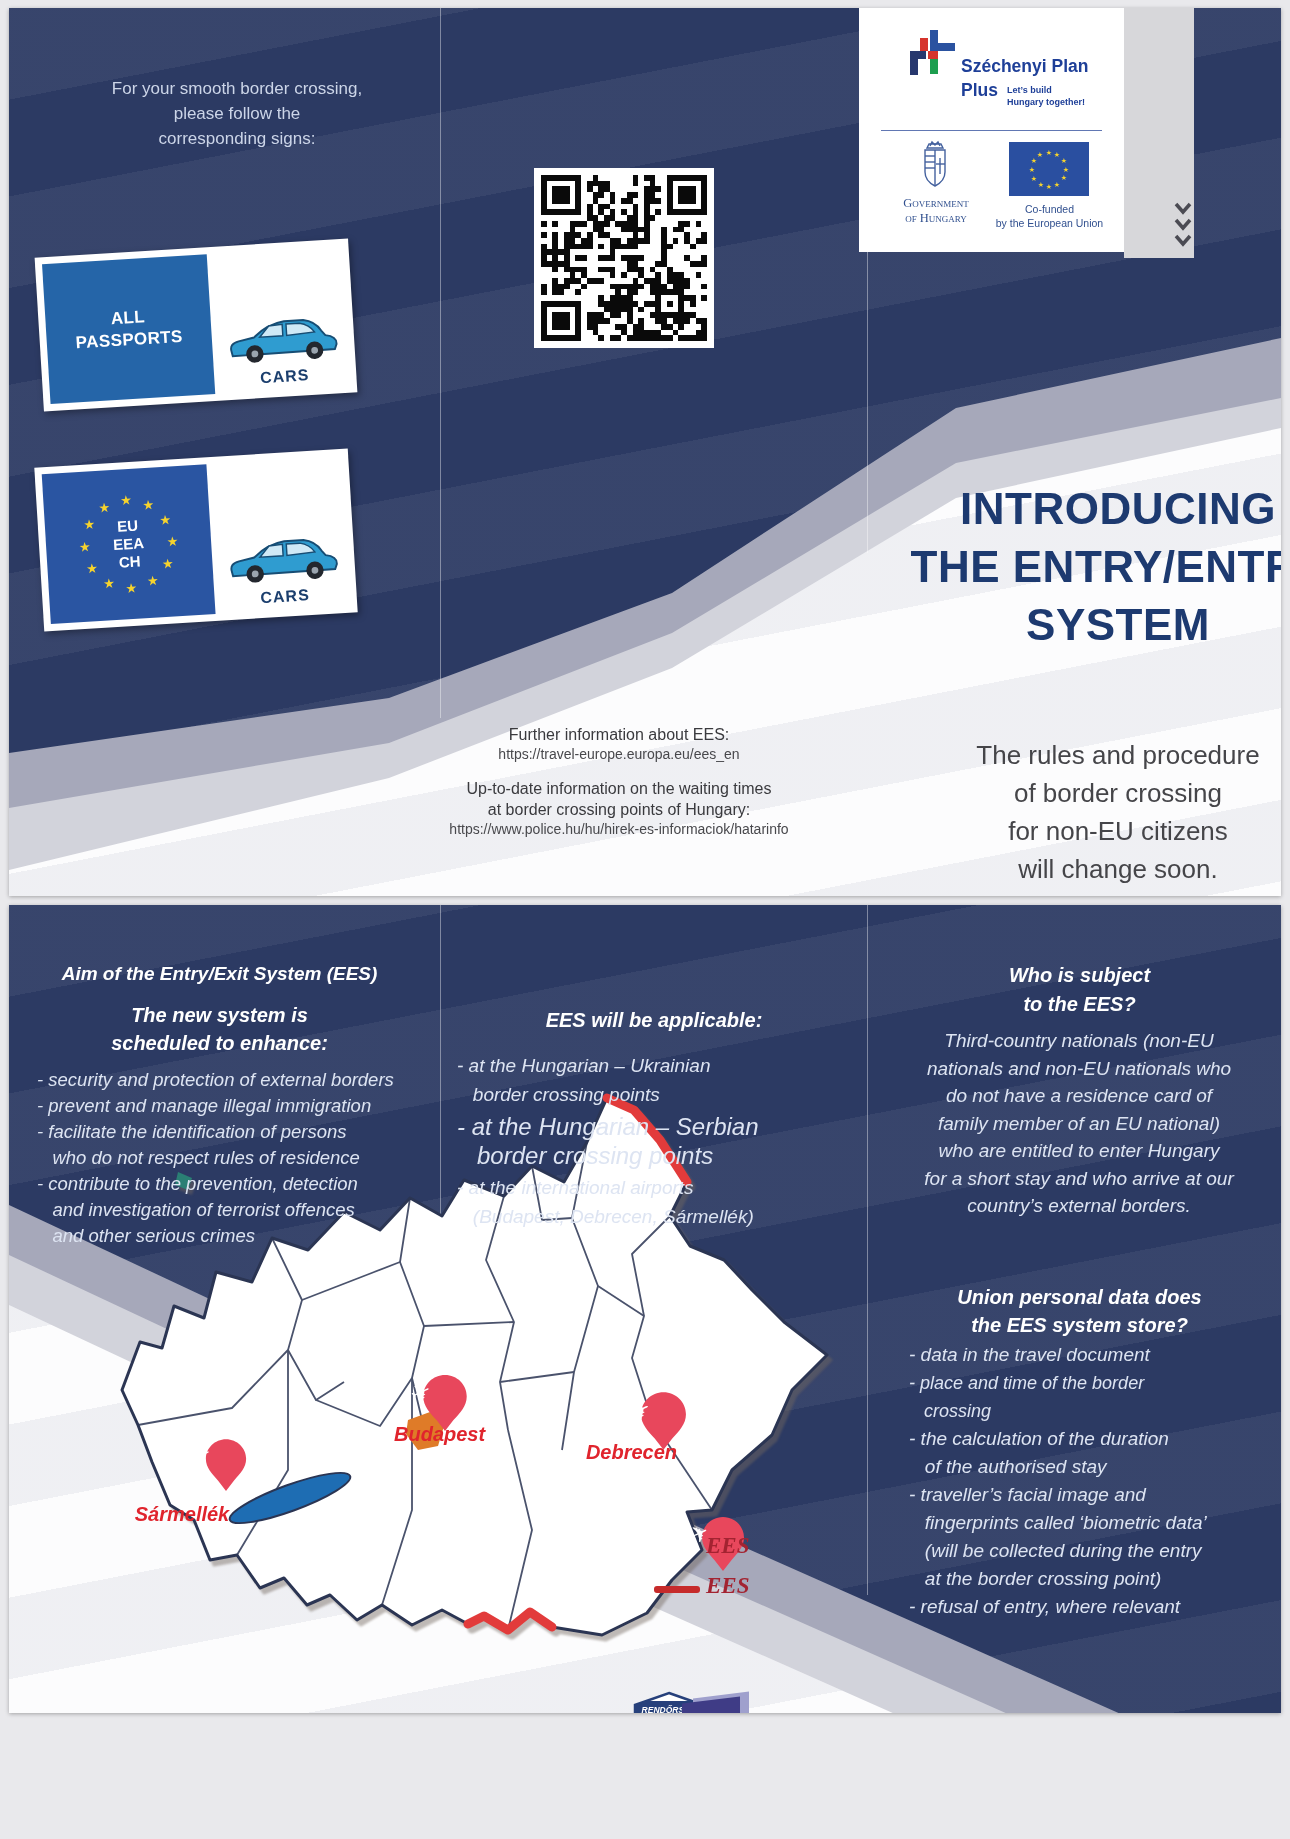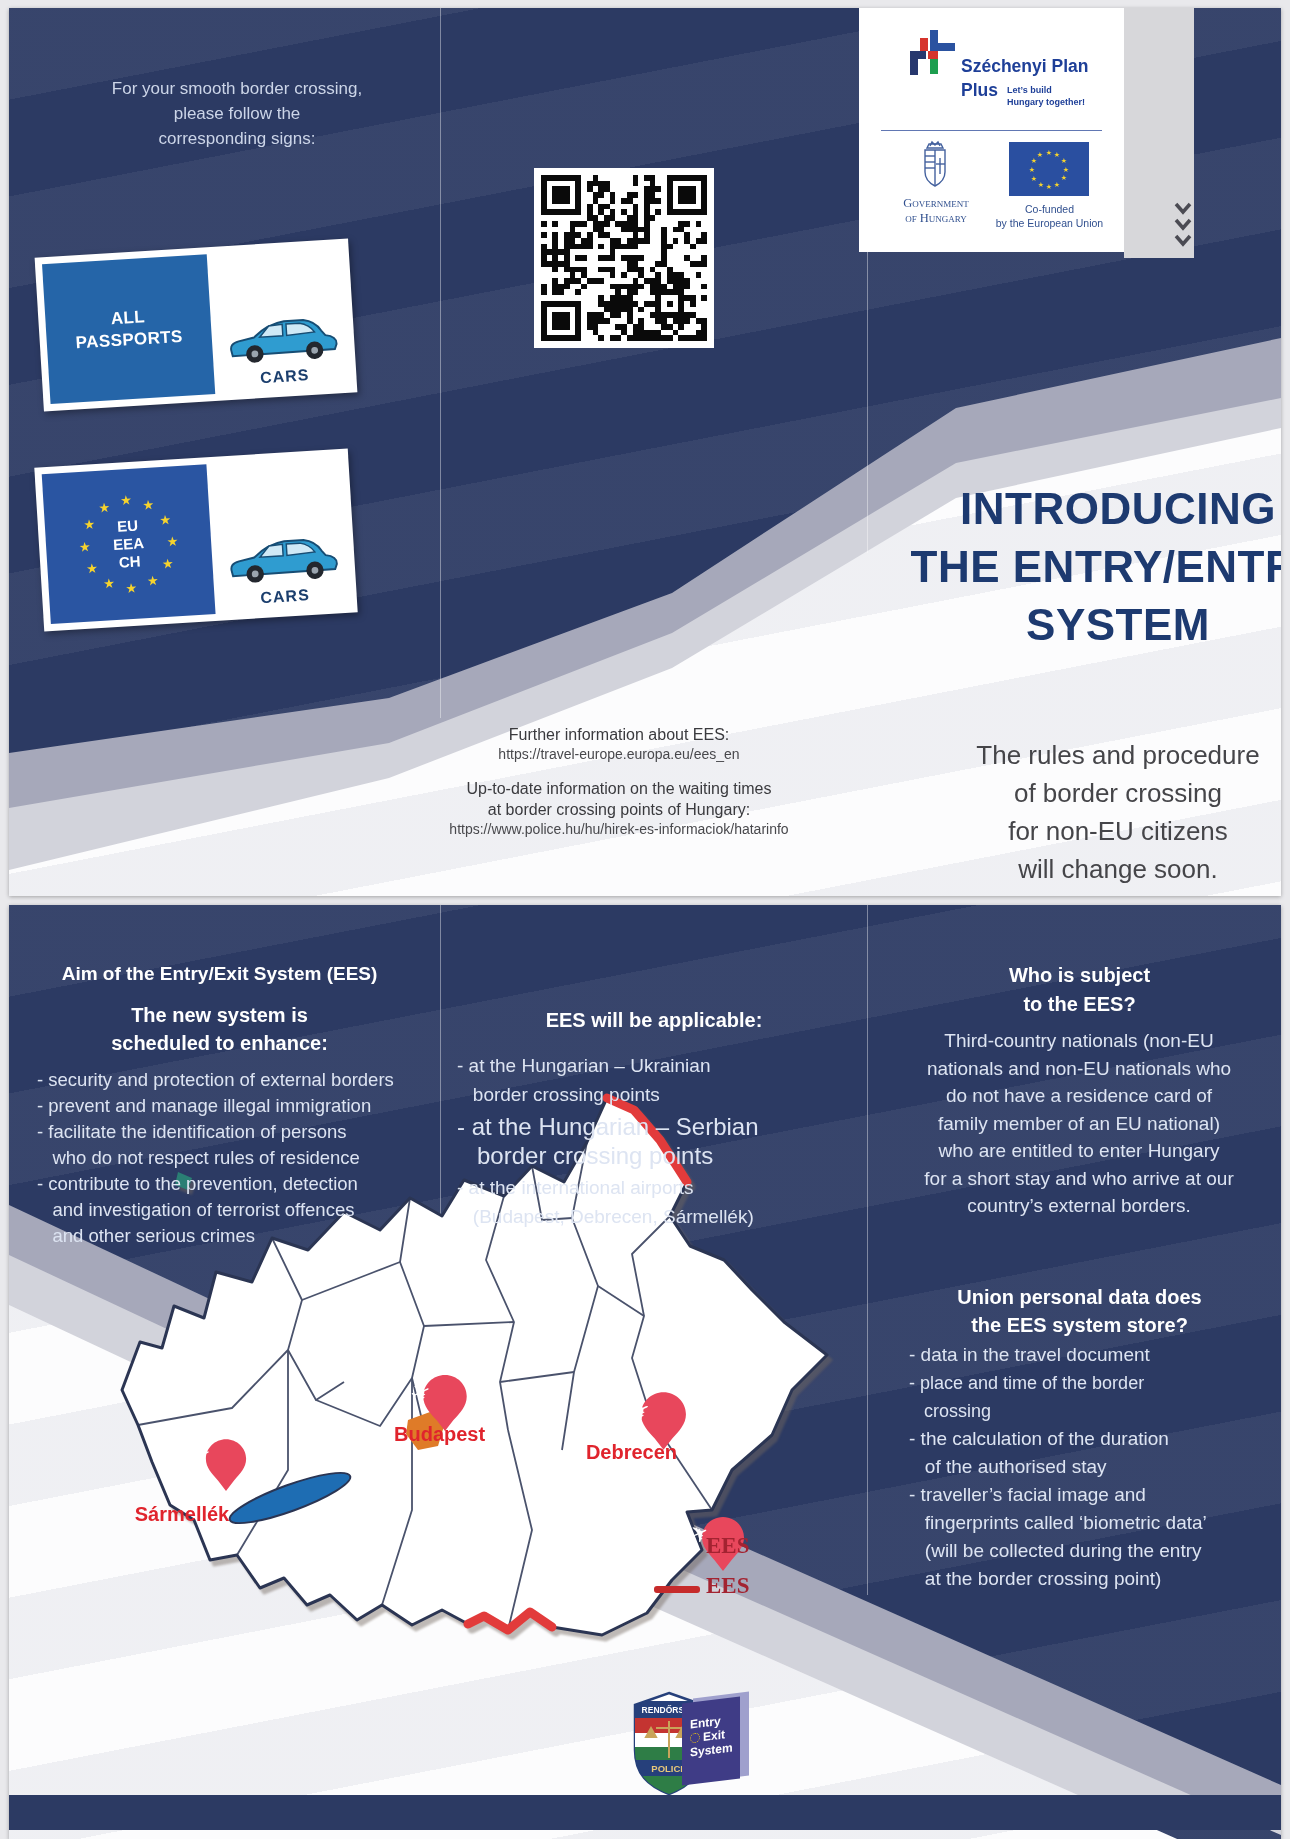--- a/index.html
+++ b/index.html
@@ -1,21 +1,21 @@
 <!DOCTYPE html>
 <html><head>
 <meta charset="utf-8">
 <style>
   html,body{margin:0;padding:0;background:#e9e9ec;font-family:"Liberation Sans","DejaVu Sans",sans-serif;}
   .canvas{position:relative;width:1290px;height:1839px;background:#e9e9ec;overflow:hidden;}
   .abs{position:absolute;padding-left:48px;}
   .pre{white-space:pre-wrap;}
   .page{position:absolute;left:9px;width:1272px;background:#2c3a63;overflow:hidden;box-shadow:0 1px 4px rgba(0,0,0,.3);}
   .page1{top:8px;height:888px;}
-  .page2{top:905px;height:935px;}
+  .page2{top:905px;height:808px;font-style:italic;}
   .stripes{position:absolute;inset:0;background:repeating-linear-gradient(169deg,rgba(255,255,255,.055) 0 90px,rgba(255,255,255,0) 90px 185px);z-index:0;}
   .band{position:absolute;inset:0;z-index:1;}
   .a1{background:#a6a8ba;clip-path:polygon(0 745px,380px 690px,663px 585px,947px 400px,1272px 330px,1272px 888px,0 888px);}
   .b1{background:#d2d3db;clip-path:polygon(0 800px,380px 735px,663px 625px,947px 455px,1272px 390px,1272px 888px,0 888px);}
   .c1{background:#fcfcfd;clip-path:polygon(0 862px,380px 770px,663px 660px,947px 490px,1272px 420px,1272px 888px,0 888px);}
   .a2{background:#a6a8ba;clip-path:polygon(0 300px,640px 600px,1272px 880px,1272px 925px,0 925px);}
   .b2{background:#d2d3db;clip-path:polygon(0 350px,640px 650px,1272px 930px,1272px 925px,0 925px);}
   .c2{background:#fcfcfd;clip-path:polygon(0 400px,640px 700px,1272px 980px,1272px 1000px,0 1000px);}
   .c1,.c2{background-image:repeating-linear-gradient(169deg,rgba(160,165,185,.14) 0 80px,rgba(160,165,185,0) 80px 170px);}
   .vline{position:absolute;top:0;width:1px;background:rgba(255,255,255,.4);z-index:1;}
@@ -665,20 +665,21 @@
 the EES system store?</div>
     <div class="body-txt pre" style="left:900px;top:436px;width:370px;font-size:19px;line-height:28px;">- data in the travel document</div>
     <div class="body-txt pre" style="left:900px;top:464px;width:370px;font-size:18px;line-height:28px;">- place and time of the border
    crossing</div>
     <div class="body-txt pre" style="left:900px;top:520px;width:370px;font-size:19px;line-height:28px;">- the calculation of the duration
    of the authorised stay</div>
     <div class="body-txt pre" style="left:900px;top:576px;width:370px;font-size:19px;line-height:28px;">- traveller’s facial image and
    fingerprints called ‘biometric data’
    (will be collected during the entry
    at the border crossing point)</div>
+    <div class="body-txt pre" style="left:900px;top:688px;width:370px;font-size:19px;line-height:28px;">- refusal of entry, where relevant</div>
 
     <div class="abs map-wrap">
       <svg viewBox="0 0 730 595" width="730" height="595">
         <path d="M10,300 L28,252 L50,258 L62,216 L92,228 L104,182 L140,192 L160,148 L196,160 L232,122 L268,140 L298,108 L330,126 L352,90 L392,106 L420,76 L452,92 L475,52 L495,8 L522,20 L548,50 L575,92 L558,126 L578,156 L612,170 L640,200 L672,232 L715,265 L680,300 L660,345 L620,380 L600,420 L575,422 L590,460 L560,490 L535,523 L490,545 L440,537 L418,522 L396,540 L372,526 L356,534 L330,520 L300,535 L270,515 L245,530 L218,505 L195,515 L172,488 L148,498 L125,465 L98,470 L82,430 L58,415 L40,372 L26,335 Z" fill="#ffffff" stroke="#2b3553" stroke-width="3" stroke-linejoin="round"></path>
         <g fill="none" stroke="#2b3553" stroke-width="1.8" opacity="0.85" stroke-linejoin="round">
           <path d="M160,148 L190,210 L176,260 L204,310 L232,292"></path>
           <path d="M298,108 L288,172 L312,236 L300,288 L310,330"></path>
           <path d="M392,106 L374,170 L402,232 L388,292 L396,340"></path>
           <path d="M475,52 L460,128 L486,196 L462,282 L450,360"></path>
           <path d="M558,126 L520,164 L532,226 L520,268 L540,330"></path>

